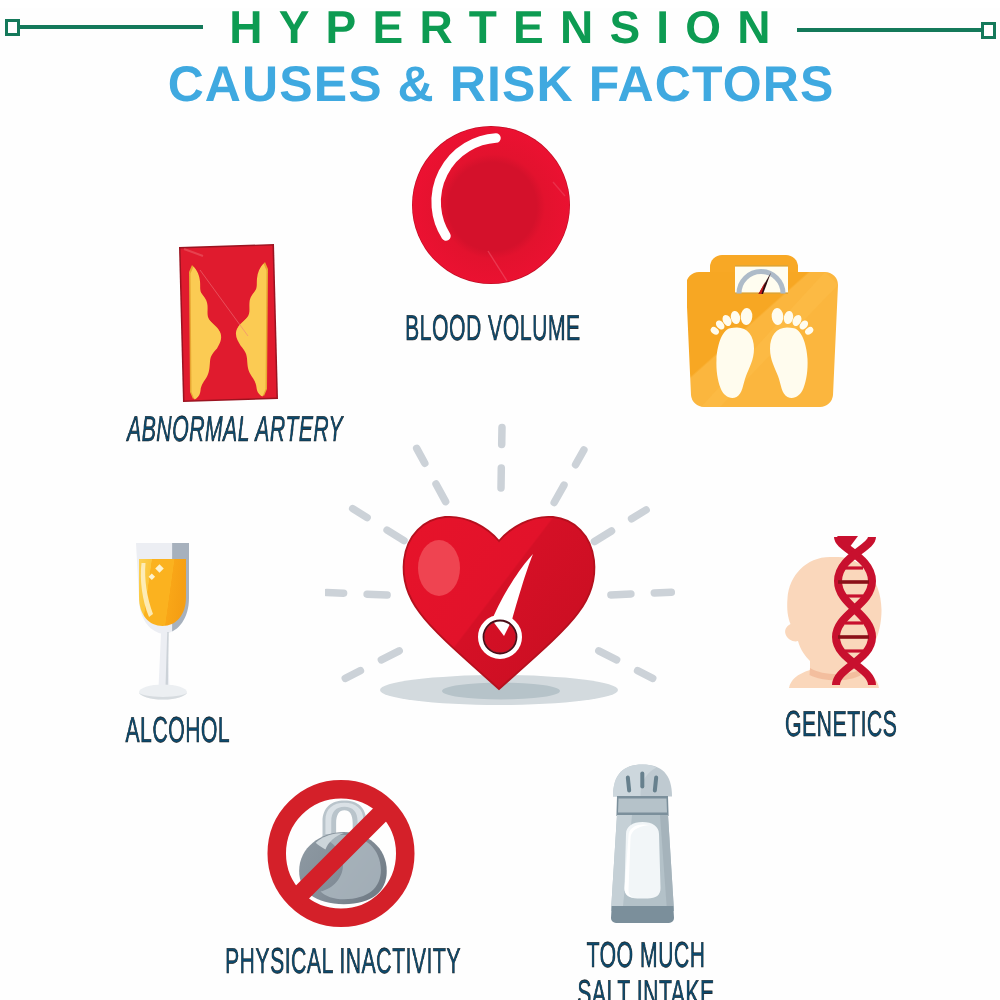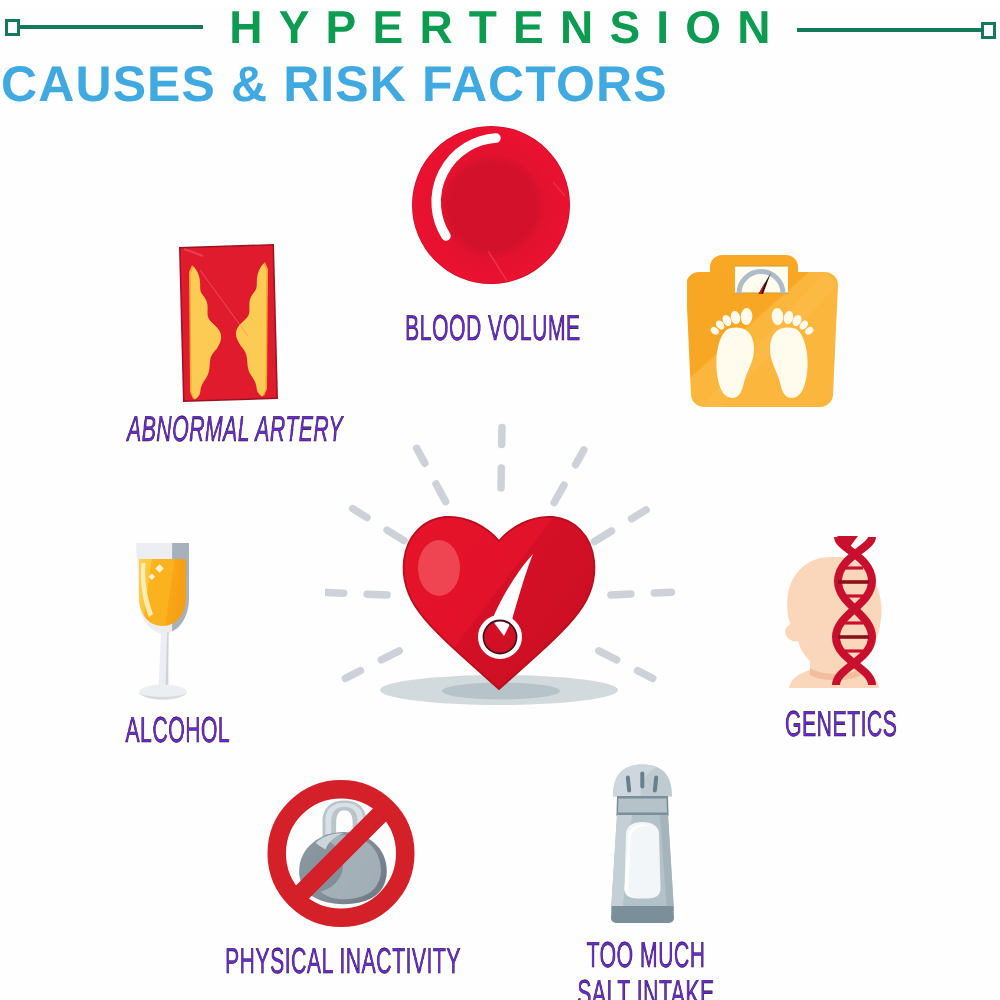--- a/index.html
+++ b/index.html
@@ -41,29 +41,29 @@
     will-change: transform;
     position: absolute; left: 8px; top: -8px; width: 1000px;
     text-align: center;
     font-size: 46px; font-weight: bold; color: #0d9b52;
     letter-spacing: 16.2px;
     font-family: "Liberation Sans", sans-serif;
   }
   #title-sub {
     will-change: transform;
     position: absolute; left: 1px; top: 47px; width: 1000px;
-    text-align: left;
+    text-align: center;
     font-size: 50px; font-weight: bold; color: #3fa9e0;
     letter-spacing: 1.1px;
   }
 
   
   .label {
     position: absolute;
-    color: #6d28d9;
+    color: #0c4a6e;
     -webkit-text-stroke: 0.6px #1b1b1b;
     font-size: 36px;
     font-weight: 400;
     letter-spacing: 0.8px;
     text-align: center;
     white-space: nowrap;
     line-height: 38px;
   }
   .label .sq {
     display: inline-block;

